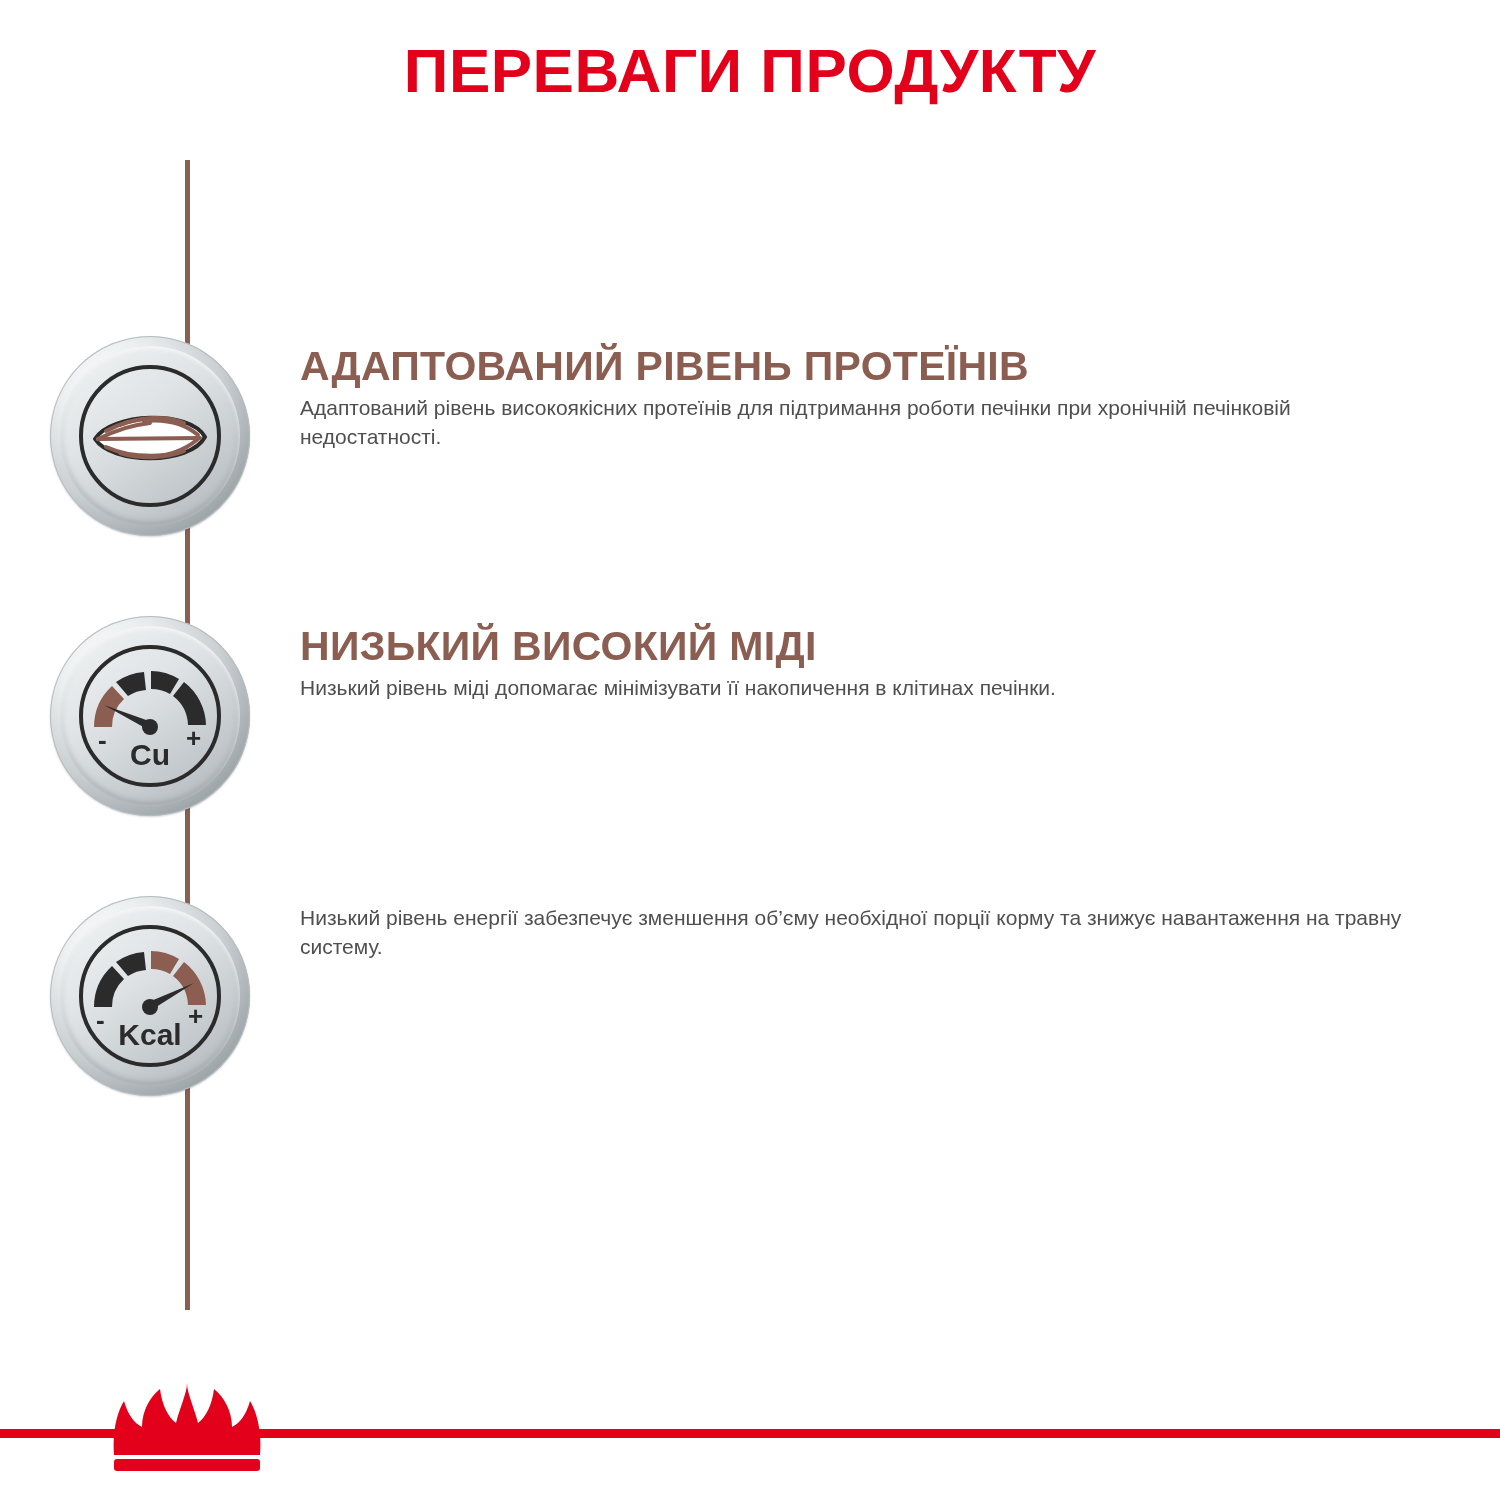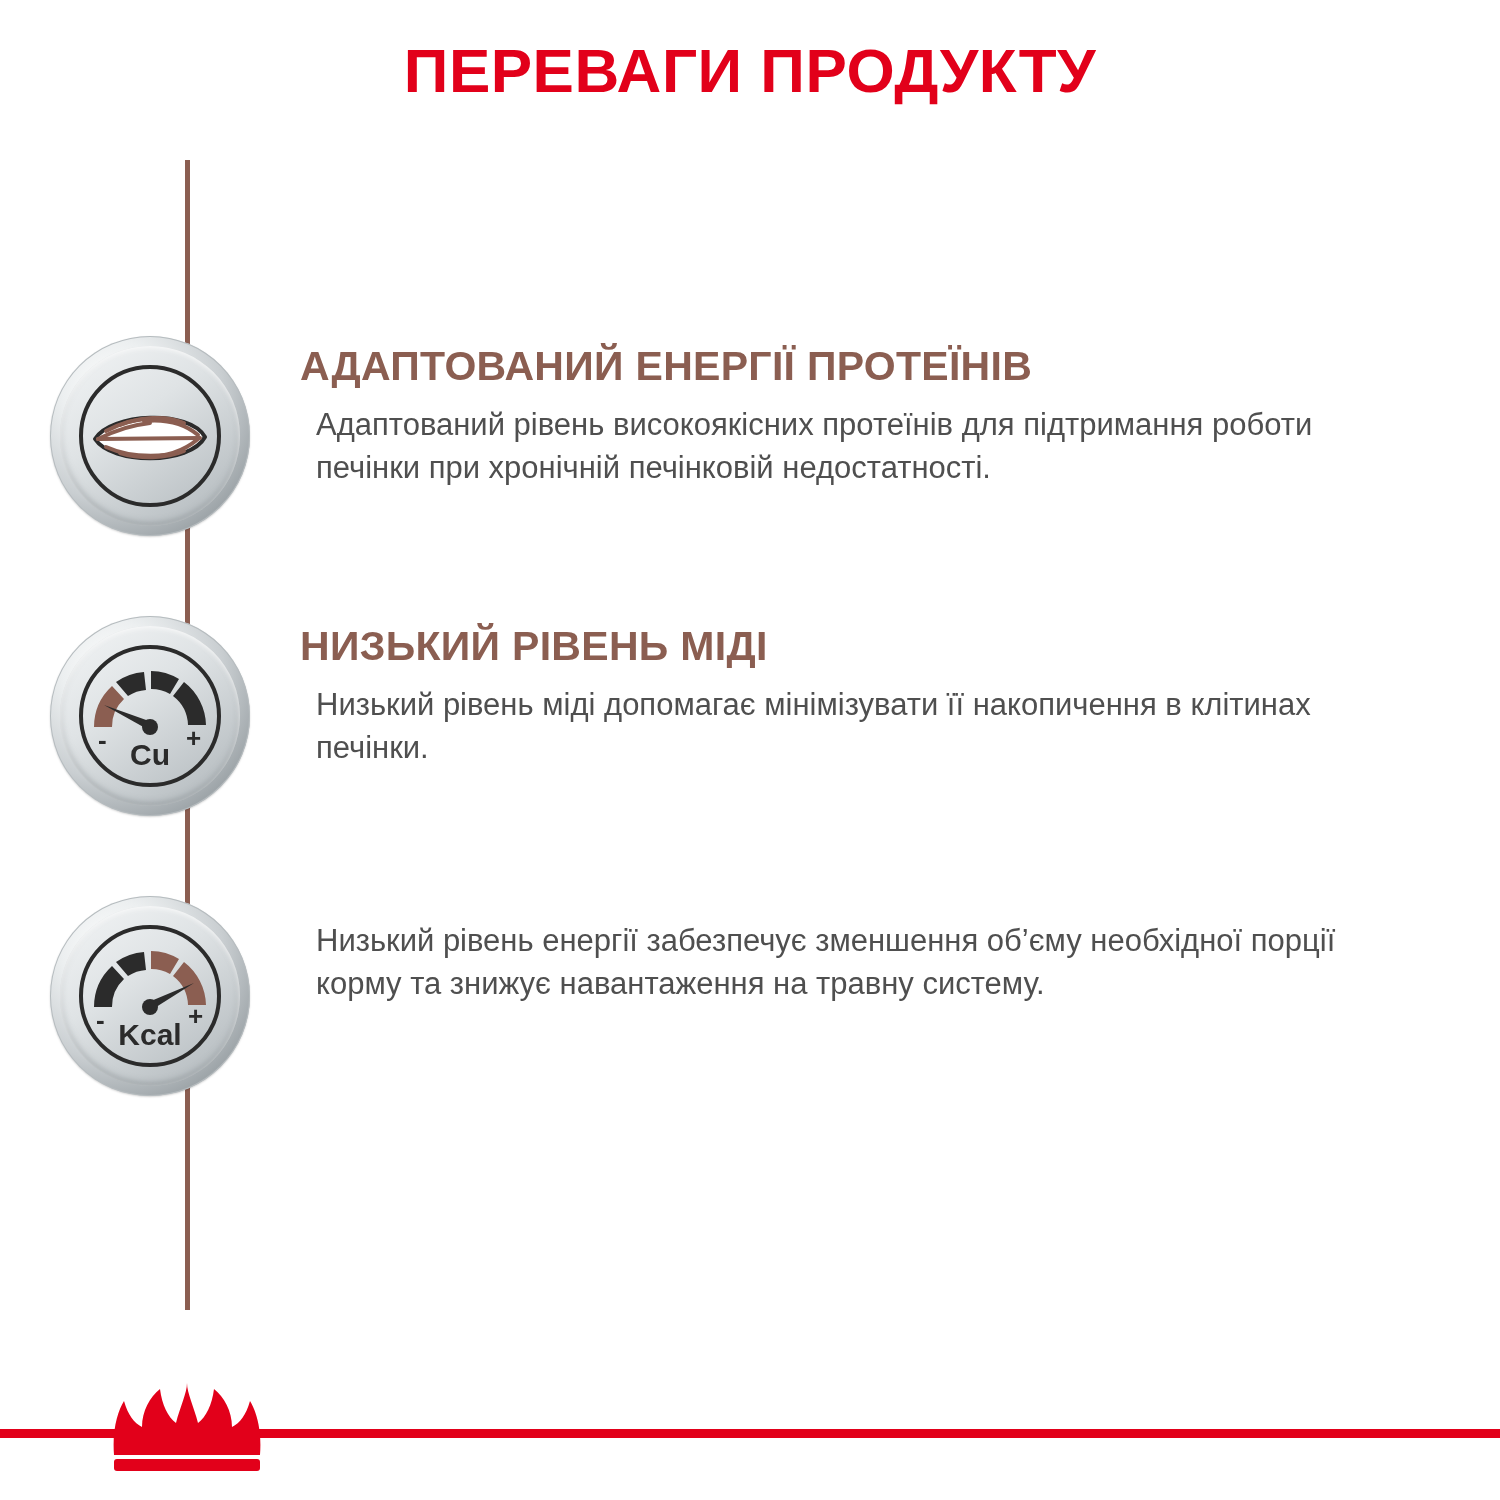--- a/index.html
+++ b/index.html
@@ -100,23 +100,23 @@
   .benefit-title {
     color: #8b5e51;
     font-size: 41px;
     font-weight: bold;
     letter-spacing: 0.3px;
     margin: 0 0 6px 0;
     line-height: 1.08;
   }
   .benefit-desc {
     color: #4f4f4f;
-    font-size: 31px;
+    font-size: 21px;
     line-height: 1.38;
-    margin: 16px;
+    margin: 0;
   }
 
   
   .footer {
     position: absolute;
     left: 0;
     bottom: 0;
     width: 1500px;
     height: 148px;
   }
@@ -163,21 +163,21 @@
               <path d="M -30 -14 C -10 -22, 16 -24, 34 -16" fill="none" stroke="#8b5e51" stroke-width="4" stroke-linecap="round"></path>
               <path d="M -30 14 C -10 20, 16 20, 34 12" fill="none" stroke="#8b5e51" stroke-width="4" stroke-linecap="round"></path>
               <path d="M -6 -18 C 14 -20, 34 -16, 48 -4" fill="none" stroke="#8b5e51" stroke-width="4" stroke-linecap="round"></path>
               <path d="M -6 18 C 14 18, 34 12, 48 0" fill="none" stroke="#8b5e51" stroke-width="4" stroke-linecap="round"></path>
               <path d="M -52 0 L 50 -1" fill="none" stroke="#8b5e51" stroke-width="4" stroke-linecap="round"></path>
             </g>
           </svg>
         </div>
       </div>
       <div class="text-col">
-        <h2 class="benefit-title">АДАПТОВАНИЙ ЕНЕРГІЇ ПРОТЕЇНІВ</h2>
+        <h2 class="benefit-title">АДАПТОВАНИЙ РІВЕНЬ ПРОТЕЇНІВ</h2>
         <p class="benefit-desc">Адаптований рівень високоякісних протеїнів для підтримання роботи печінки при хронічній печінковій недостатності.</p>
       </div>
     </div>
 
     <div class="benefit">
       <div class="icon-wrap">
         <div class="icon-medal">
           <svg width="150" height="150" viewBox="0 0 150 150" aria-hidden="true">
             <circle cx="75" cy="75" r="69" fill="none" stroke="#2b2b2b" stroke-width="4"></circle>
 
@@ -190,21 +190,21 @@
               <path d="M -3 2 L -46 -22 L -1 -6 Z" fill="#2b2b2b"></path>
               <circle cx="0" cy="0" r="8" fill="#2b2b2b"></circle>
               <text x="-52" y="22" font-family="'Liberation Sans', sans-serif" font-size="26" font-weight="bold" fill="#2b2b2b">-</text>
               <text x="36" y="20" font-family="'Liberation Sans', sans-serif" font-size="26" font-weight="bold" fill="#2b2b2b">+</text>
               <text x="0" y="38" text-anchor="middle" font-family="'Liberation Sans', sans-serif" font-size="30" font-weight="bold" fill="#2b2b2b">Cu</text>
             </g>
           </svg>
         </div>
       </div>
       <div class="text-col">
-        <h2 class="benefit-title">НИЗЬКИЙ РІВЕНЬ МІДІ</h2>
+        <h2 class="benefit-title">НИЗЬКИЙ ВИСОКИЙ МІДІ</h2>
         <p class="benefit-desc">Низький рівень міді допомагає мінімізувати її накопичення в клітинах печінки.</p>
       </div>
     </div>
 
     <div class="benefit">
       <div class="icon-wrap">
         <div class="icon-medal">
           <svg width="150" height="150" viewBox="0 0 150 150" aria-hidden="true">
             <circle cx="75" cy="75" r="69" fill="none" stroke="#2b2b2b" stroke-width="4"></circle>
             <g transform="translate(75,86)">

